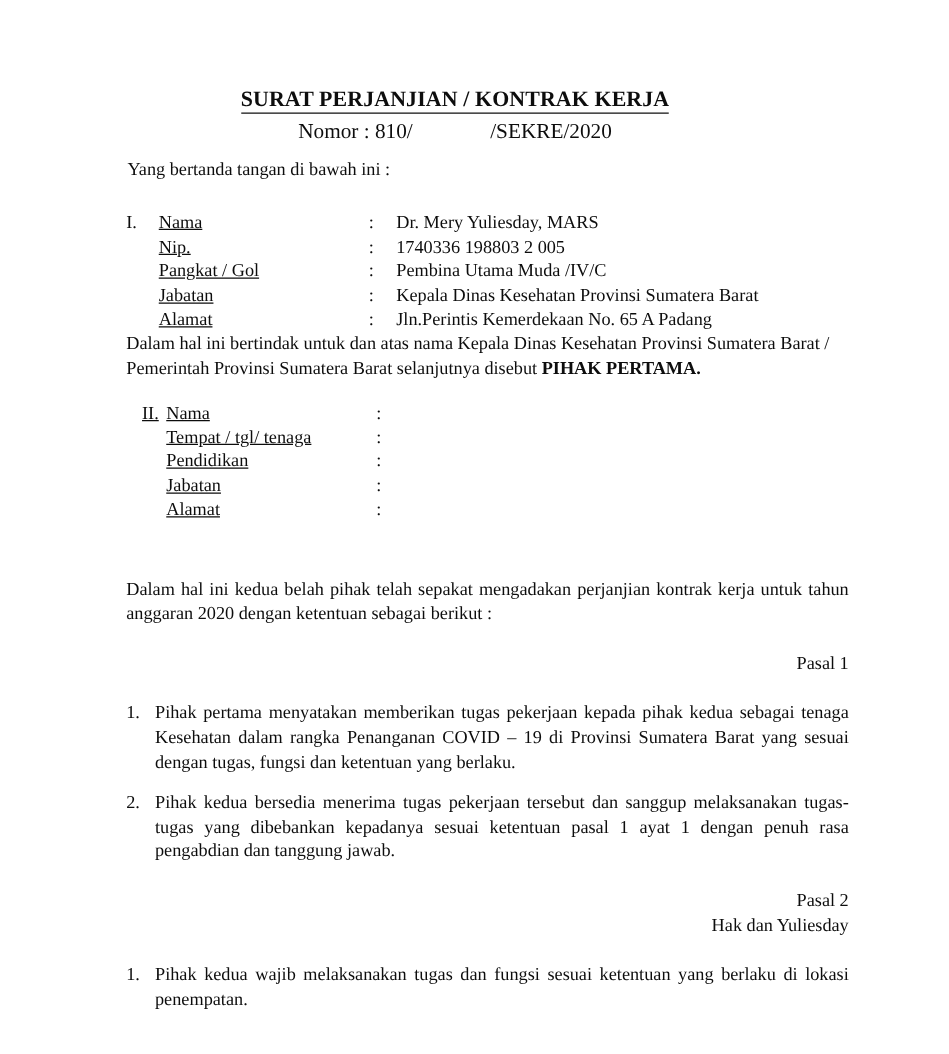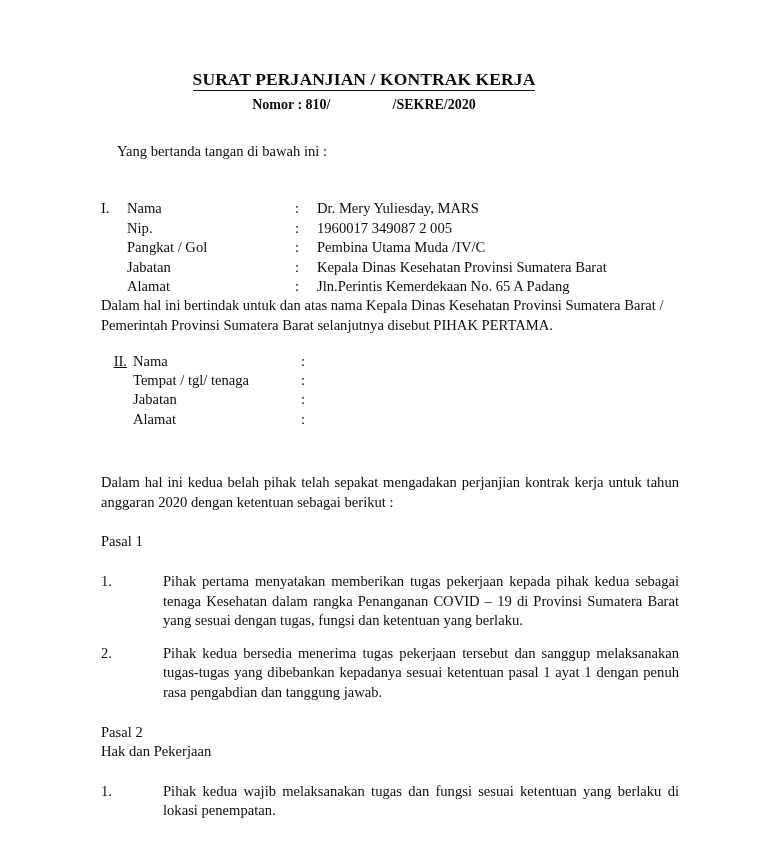--- a/index.html
+++ b/index.html
@@ -36,41 +36,41 @@
     font-size: 17.5px;
     font-weight: bold;
     letter-spacing: 0.1px;
     line-height: 22px;
     display: inline-block;
     border-bottom: 1.6px solid #111;
     padding-bottom: 0px;
   }
   .doc-number {
     margin-top: 4px;
-    font-size: 14px;
-    font-weight: bold;
+    font-size: 17px;
+    font-weight: normal;
     line-height: 19px;
   }
   .num-gap {
     display: inline-block;
     width: 62px;
   }
 
   
   .body-frame {
     position: absolute;
     left: 101px;
     top: 126px;
     width: 578px;
     font-size: 14.6px;
     line-height: 19.4px;
   }
 
   .intro-line {
-    margin: 16px;
+    margin: 1px;
     padding: 0;
   }
   .spacer-16 { height: 16px; }
   .spacer-20 { height: 20px; }
   .spacer-22 { height: 22px; }
   .spacer-24 { height: 24px; }
 
   
   .party-block {
     width: 100%;
@@ -88,65 +88,65 @@
     text-align: left;
   }
   .col-roman.ii {
     text-align: right;
     padding-right: 6px !important;
     width: 26px;
     text-decoration: underline;
   }
   .col-label {
     width: 168px;
+    text-decoration: underline;
   }
   .col-colon {
     width: 22px;
   }
   .col-value {
     white-space: nowrap;
   }
 
   
   .para {
     margin: 0;
     text-align: justify;
     text-justify: inter-word;
     font-size: 14.6px;
     line-height: 19.6px;
   }
   .para.nojustify {
     text-align: left;
   }
-  b, strong { font-weight: normal; }
+  b, strong { font-weight: bold; }
 
   
   .pasal-head {
-    text-align: left;
+    text-align: right;
     font-size: 14.6px;
     line-height: 19.6px;
   }
 
   
   .clause {
     display: flex;
     align-items: flex-start;
     font-size: 14.6px;
     line-height: 19.6px;
   }
   .clause-num {
     width: 23px;
     flex: 0 0 23px;
     text-align: left;
   }
   .clause-text {
     flex: 1 1 auto;
     text-align: justify;
     text-justify: inter-word;
-    margin-left: 39px;
   }
   .clause + .clause {
     margin-top: 13px;
   }
 </style>
 </head>
 <body>
 
 <div class="page">
 
@@ -168,21 +168,21 @@
           <tr>
         <td class="col-roman">I.</td>
         <td class="col-label">Nama</td>
         <td class="col-colon">:</td>
         <td class="col-value">Dr. Mery Yuliesday, MARS</td>
       </tr>
       <tr>
         <td class="col-roman"></td>
         <td class="col-label">Nip.</td>
         <td class="col-colon">:</td>
-        <td class="col-value">1960017 349087 2 005</td>
+        <td class="col-value">1740336 198803 2 005</td>
       </tr>
       <tr>
         <td class="col-roman"></td>
         <td class="col-label">Pangkat / Gol</td>
         <td class="col-colon">:</td>
         <td class="col-value">Pembina Utama Muda /IV/C</td>
       </tr>
       <tr>
         <td class="col-roman"></td>
         <td class="col-label">Jabatan</td>
@@ -211,20 +211,26 @@
         <td class="col-value"></td>
       </tr>
       <tr>
         <td class="col-roman ii"></td>
         <td class="col-label">Tempat / tgl/ tenaga</td>
         <td class="col-colon">:</td>
         <td class="col-value"></td>
       </tr>
       <tr>
         <td class="col-roman ii"></td>
+        <td class="col-label">Pendidikan</td>
+        <td class="col-colon">:</td>
+        <td class="col-value"></td>
+      </tr>
+      <tr>
+        <td class="col-roman ii"></td>
         <td class="col-label">Jabatan</td>
         <td class="col-colon">:</td>
         <td class="col-value"></td>
       </tr>
       <tr>
         <td class="col-roman ii"></td>
         <td class="col-label">Alamat</td>
         <td class="col-colon">:</td>
         <td class="col-value"></td>
       </tr>
@@ -250,21 +256,21 @@
     </div>
 
     <div class="clause">
       <div class="clause-num">2.</div>
       <div class="clause-text">Pihak kedua bersedia menerima tugas pekerjaan tersebut dan sanggup melaksanakan tugas-tugas yang dibebankan kepadanya sesuai ketentuan pasal 1 ayat 1 dengan penuh rasa pengabdian dan tanggung jawab.</div>
     </div>
 
     <div class="spacer-20"></div>
 
     <div class="pasal-head">Pasal 2</div>
-    <div class="pasal-head">Hak dan Pekerjaan</div>
+    <div class="pasal-head">Hak dan Yuliesday</div>
 
     <div class="spacer-20"></div>
 
     <div class="clause">
       <div class="clause-num">1.</div>
       <div class="clause-text">Pihak kedua wajib melaksanakan tugas dan fungsi sesuai ketentuan yang berlaku  di lokasi penempatan.</div>
     </div>
 
   </div>
 </div>

